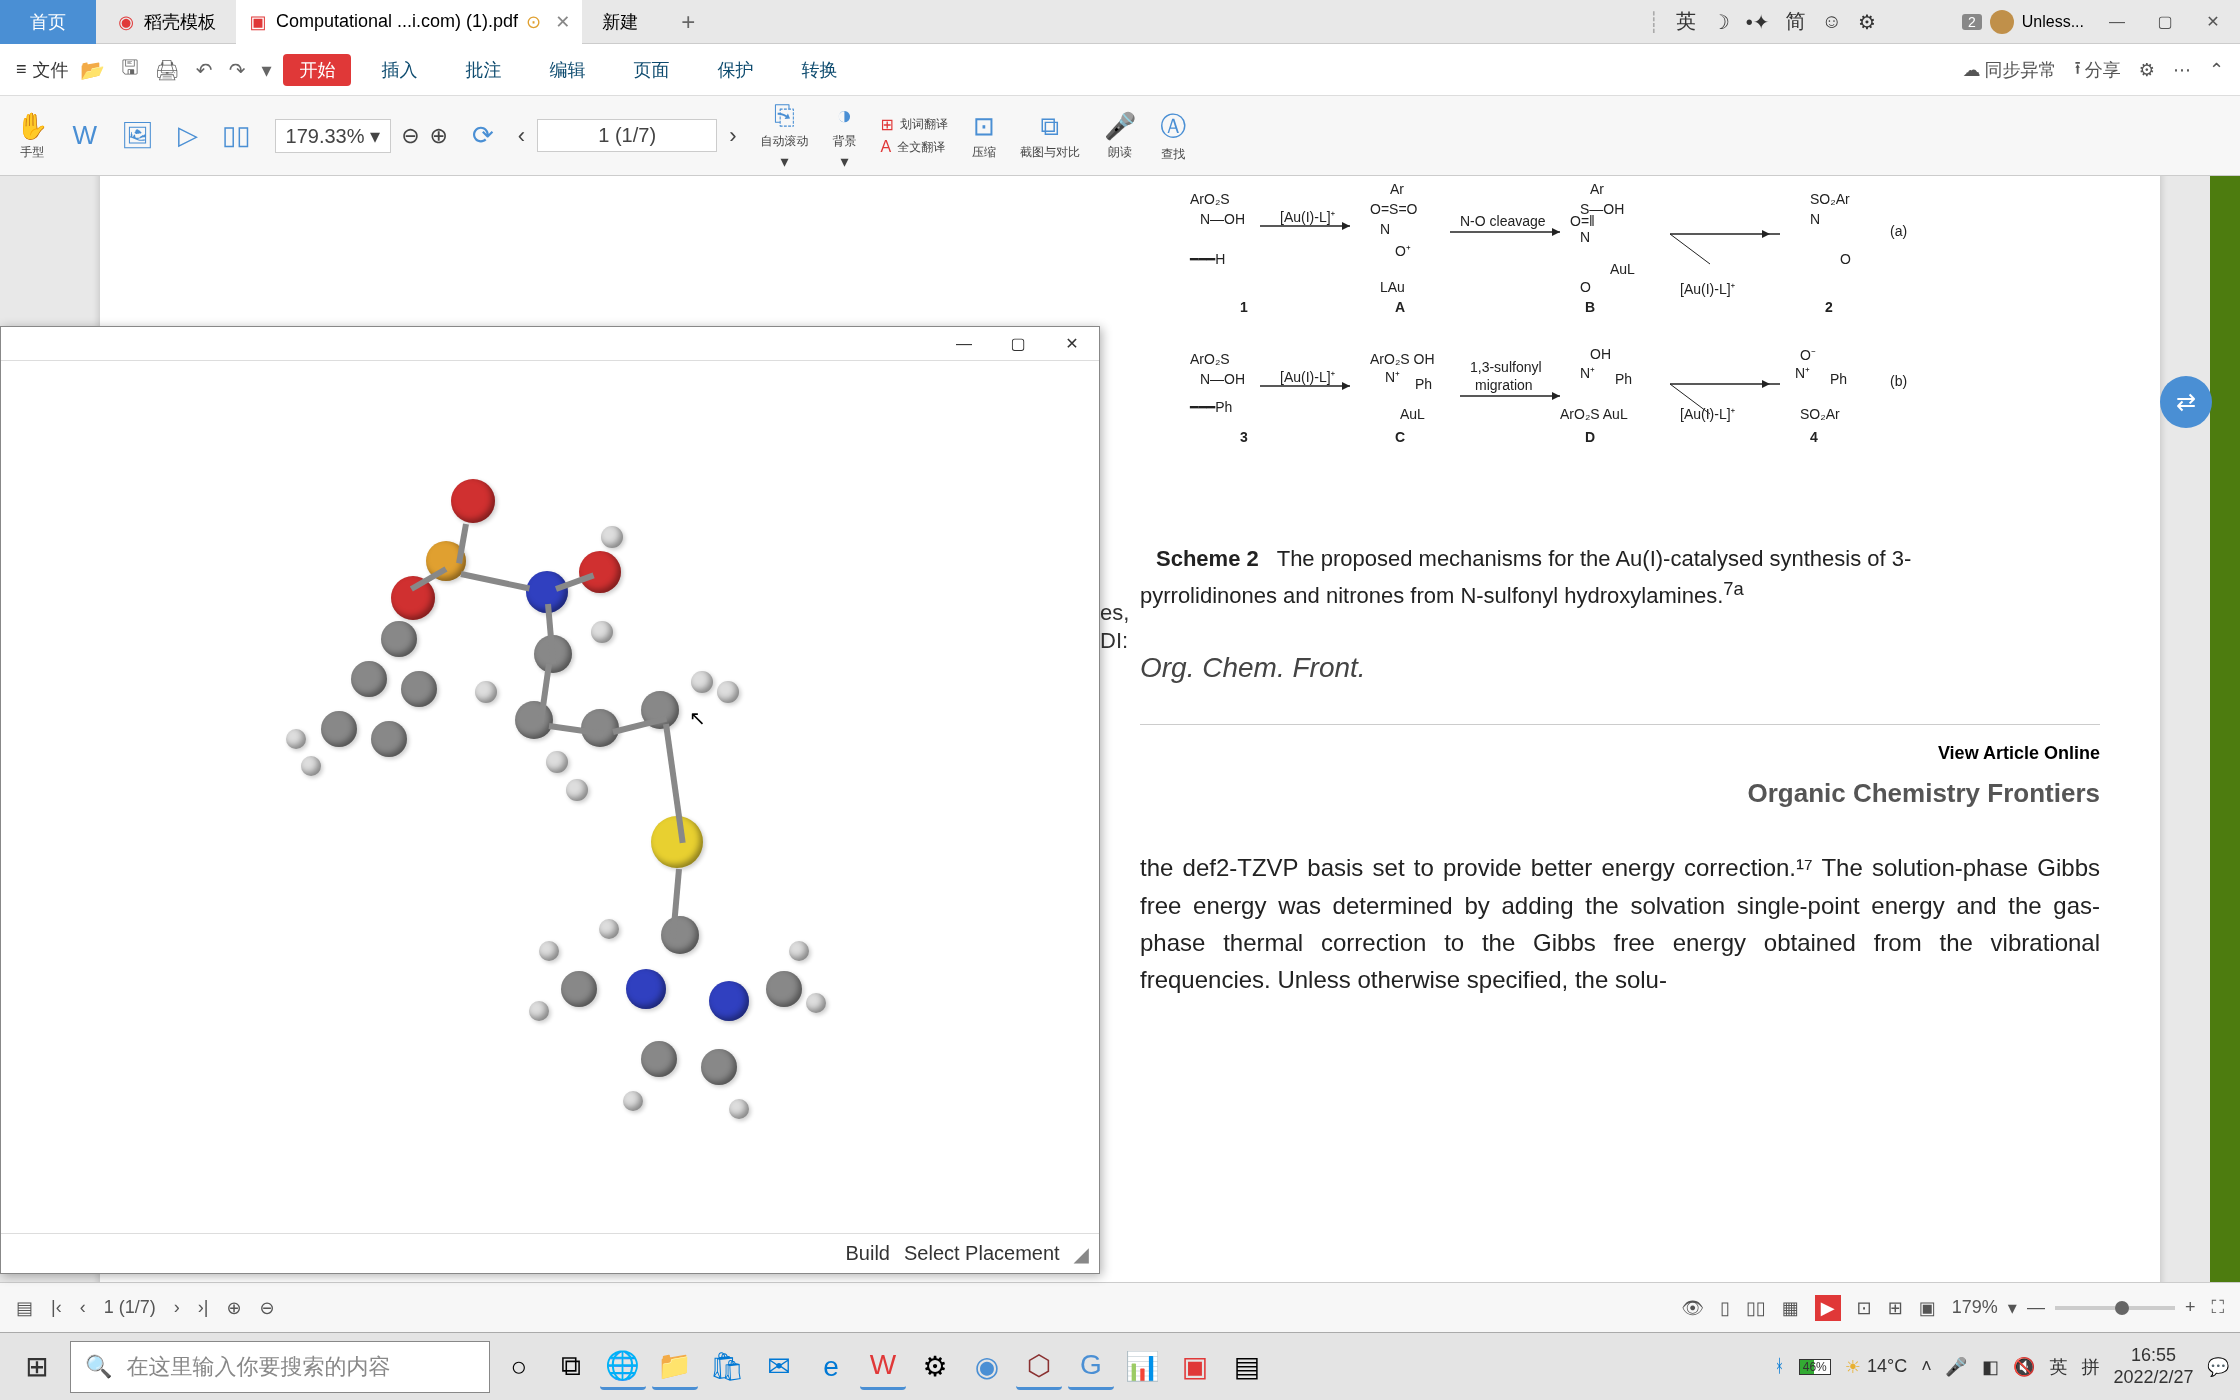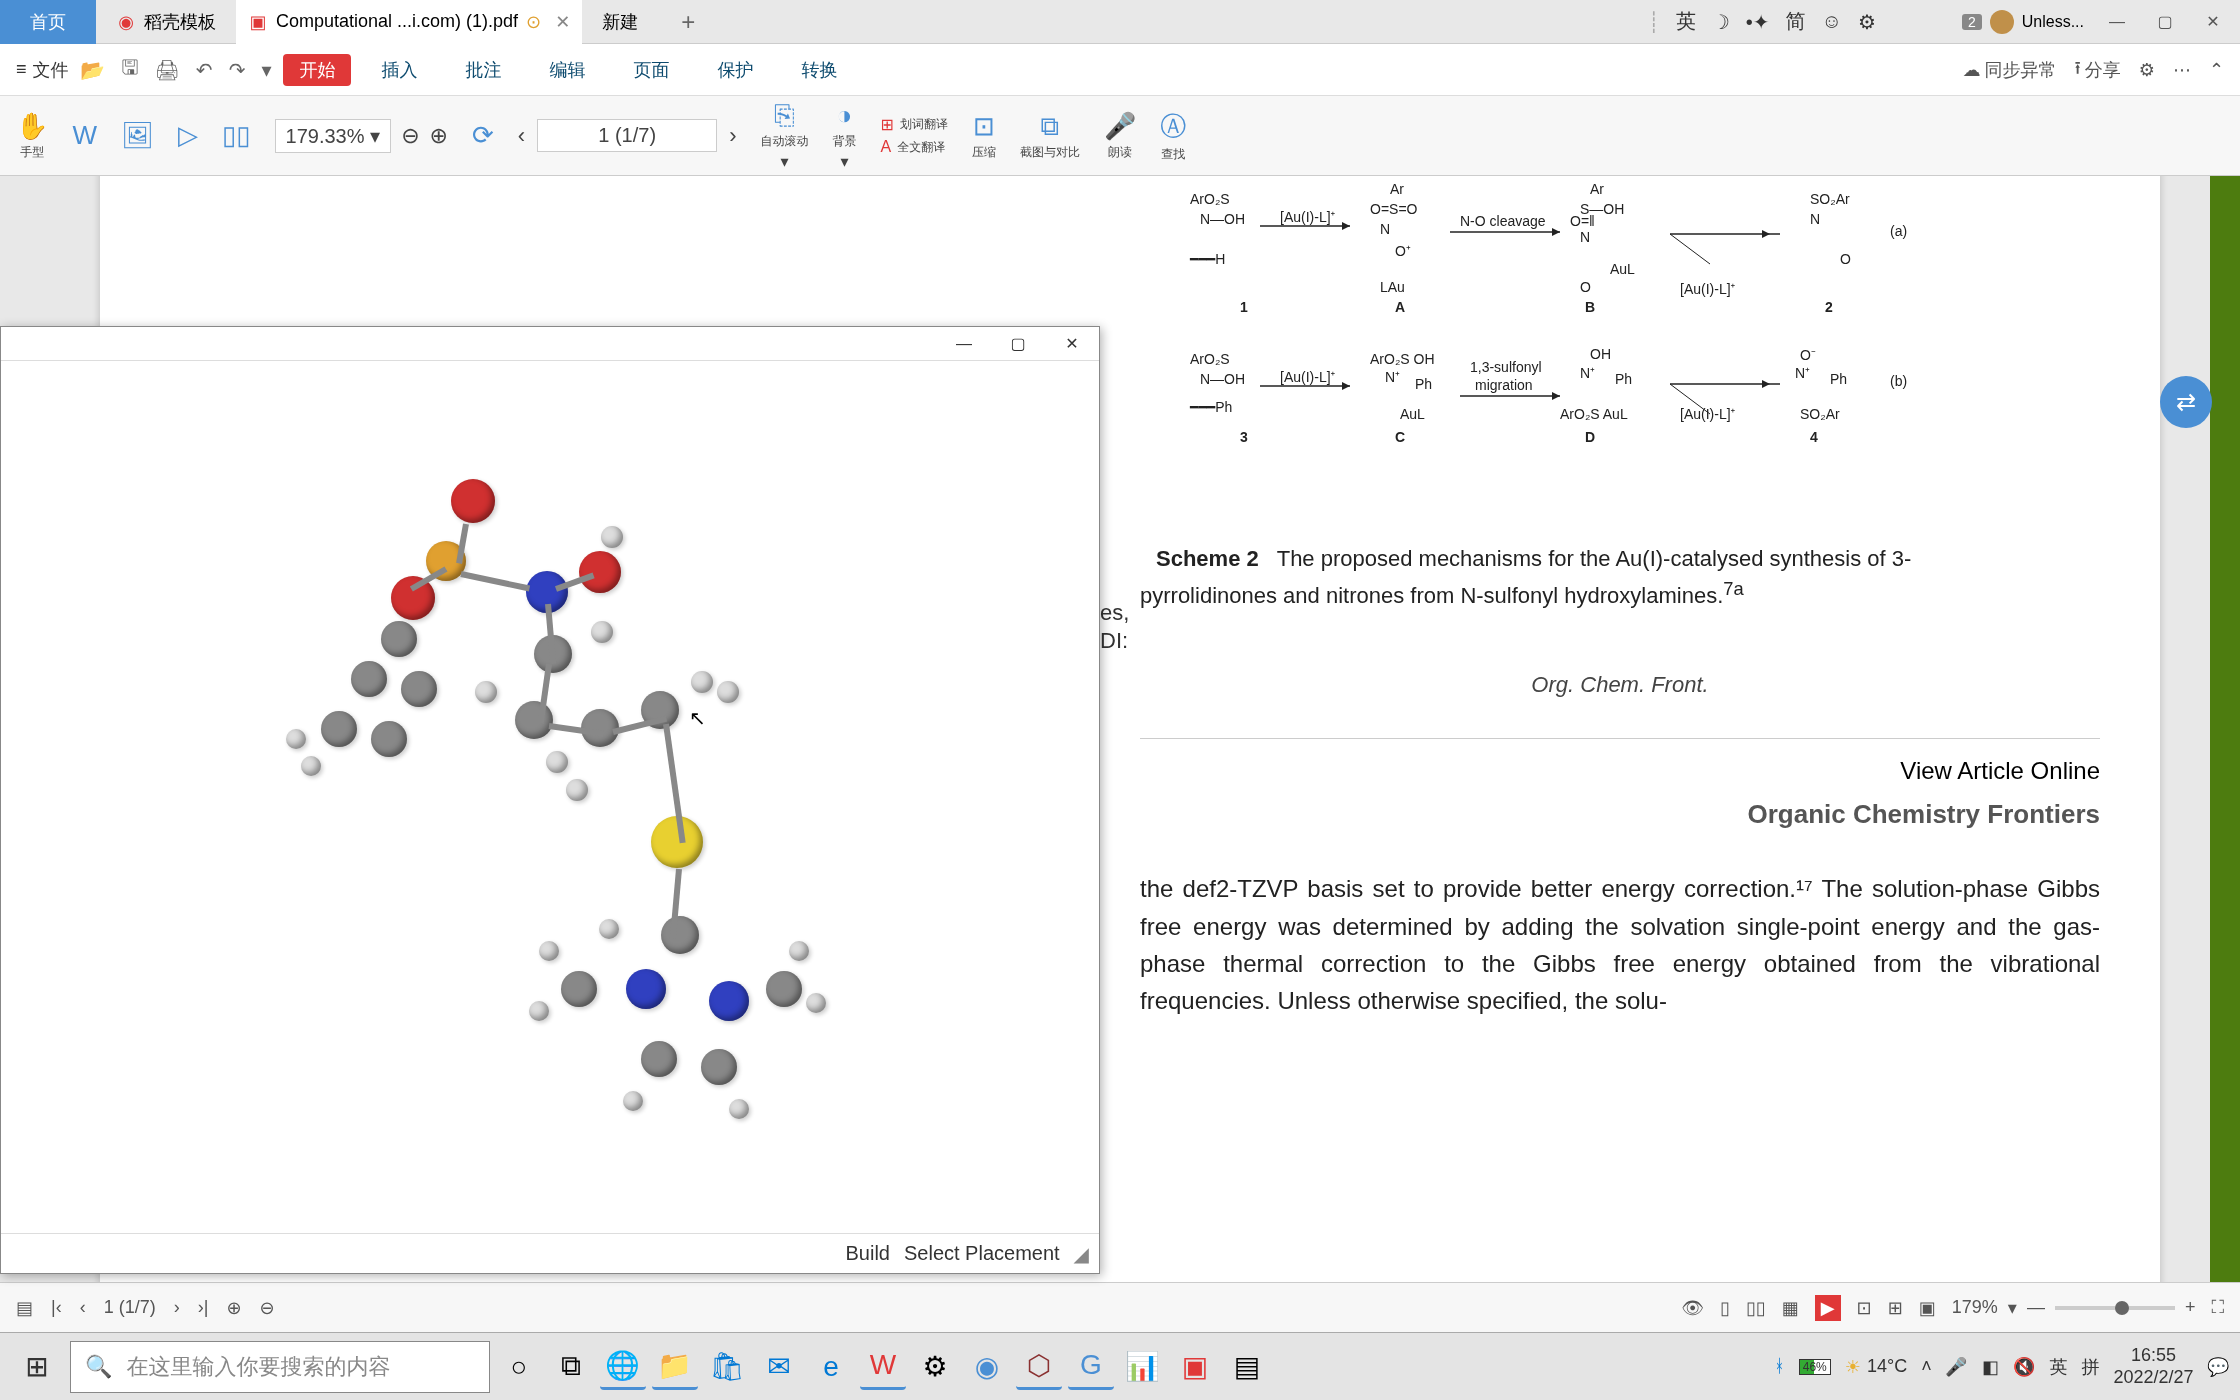--- a/index.html
+++ b/index.html
@@ -40,23 +40,23 @@
 
 
 .content { position: relative; height: calc(1400px - 44px - 52px - 80px - 50px - 68px); background: #4d7c0f; }
 
 
 .pdf-view { position: absolute; left: 0; top: 0; right: 30px; bottom: 0; background: #e8e8e8; overflow: hidden; }
 .pdf-page { position: absolute; left: 100px; top: -20px; width: 2060px; height: 1200px; background: #fff; box-shadow: 0 2px 8px rgba(0,0,0,0.2); padding: 40px; }
 .pdf-right { position: absolute; right: 60px; top: 8px; width: 960px; }
 .scheme-caption { font-size: 22px; color: #222; margin-top: 14px; line-height: 1.5; max-width: 880px; }
 .scheme-caption b { font-weight: bold; margin-left: 16px; }
-.journal { text-align: center; font-style: italic; font-size: 22px; margin-top: 60px; color: #444; }
+.journal { text-align: left; font-style: italic; font-size: 28px; margin-top: 40px; color: #444; }
 .article-header { border-top: 1px solid #ccc; margin-top: 40px; padding-top: 18px; }
-.view-online { text-align: right; font-weight: normal; font-size: 24px; }
+.view-online { text-align: right; font-weight: bold; font-size: 18px; }
 .journal-name { text-align: right; font-weight: bold; font-size: 26px; color: #555; margin-top: 14px; }
 .body-text { font-size: 24px; line-height: 1.55; margin-top: 40px; text-align: justify; color: #222; }
 
 
 .bottom-schemes { position: absolute; left: 170px; top: 904px; display: flex; gap: 48px; font-size: 18px; }
 .bs-item { display: flex; flex-direction: column; align-items: center; gap: 6px; }
 .bs-mol { width: 140px; height: 90px; display: flex; align-items: center; justify-content: center; font-size: 13px; }
 .bs-label { font-size: 20px; }
 
 

